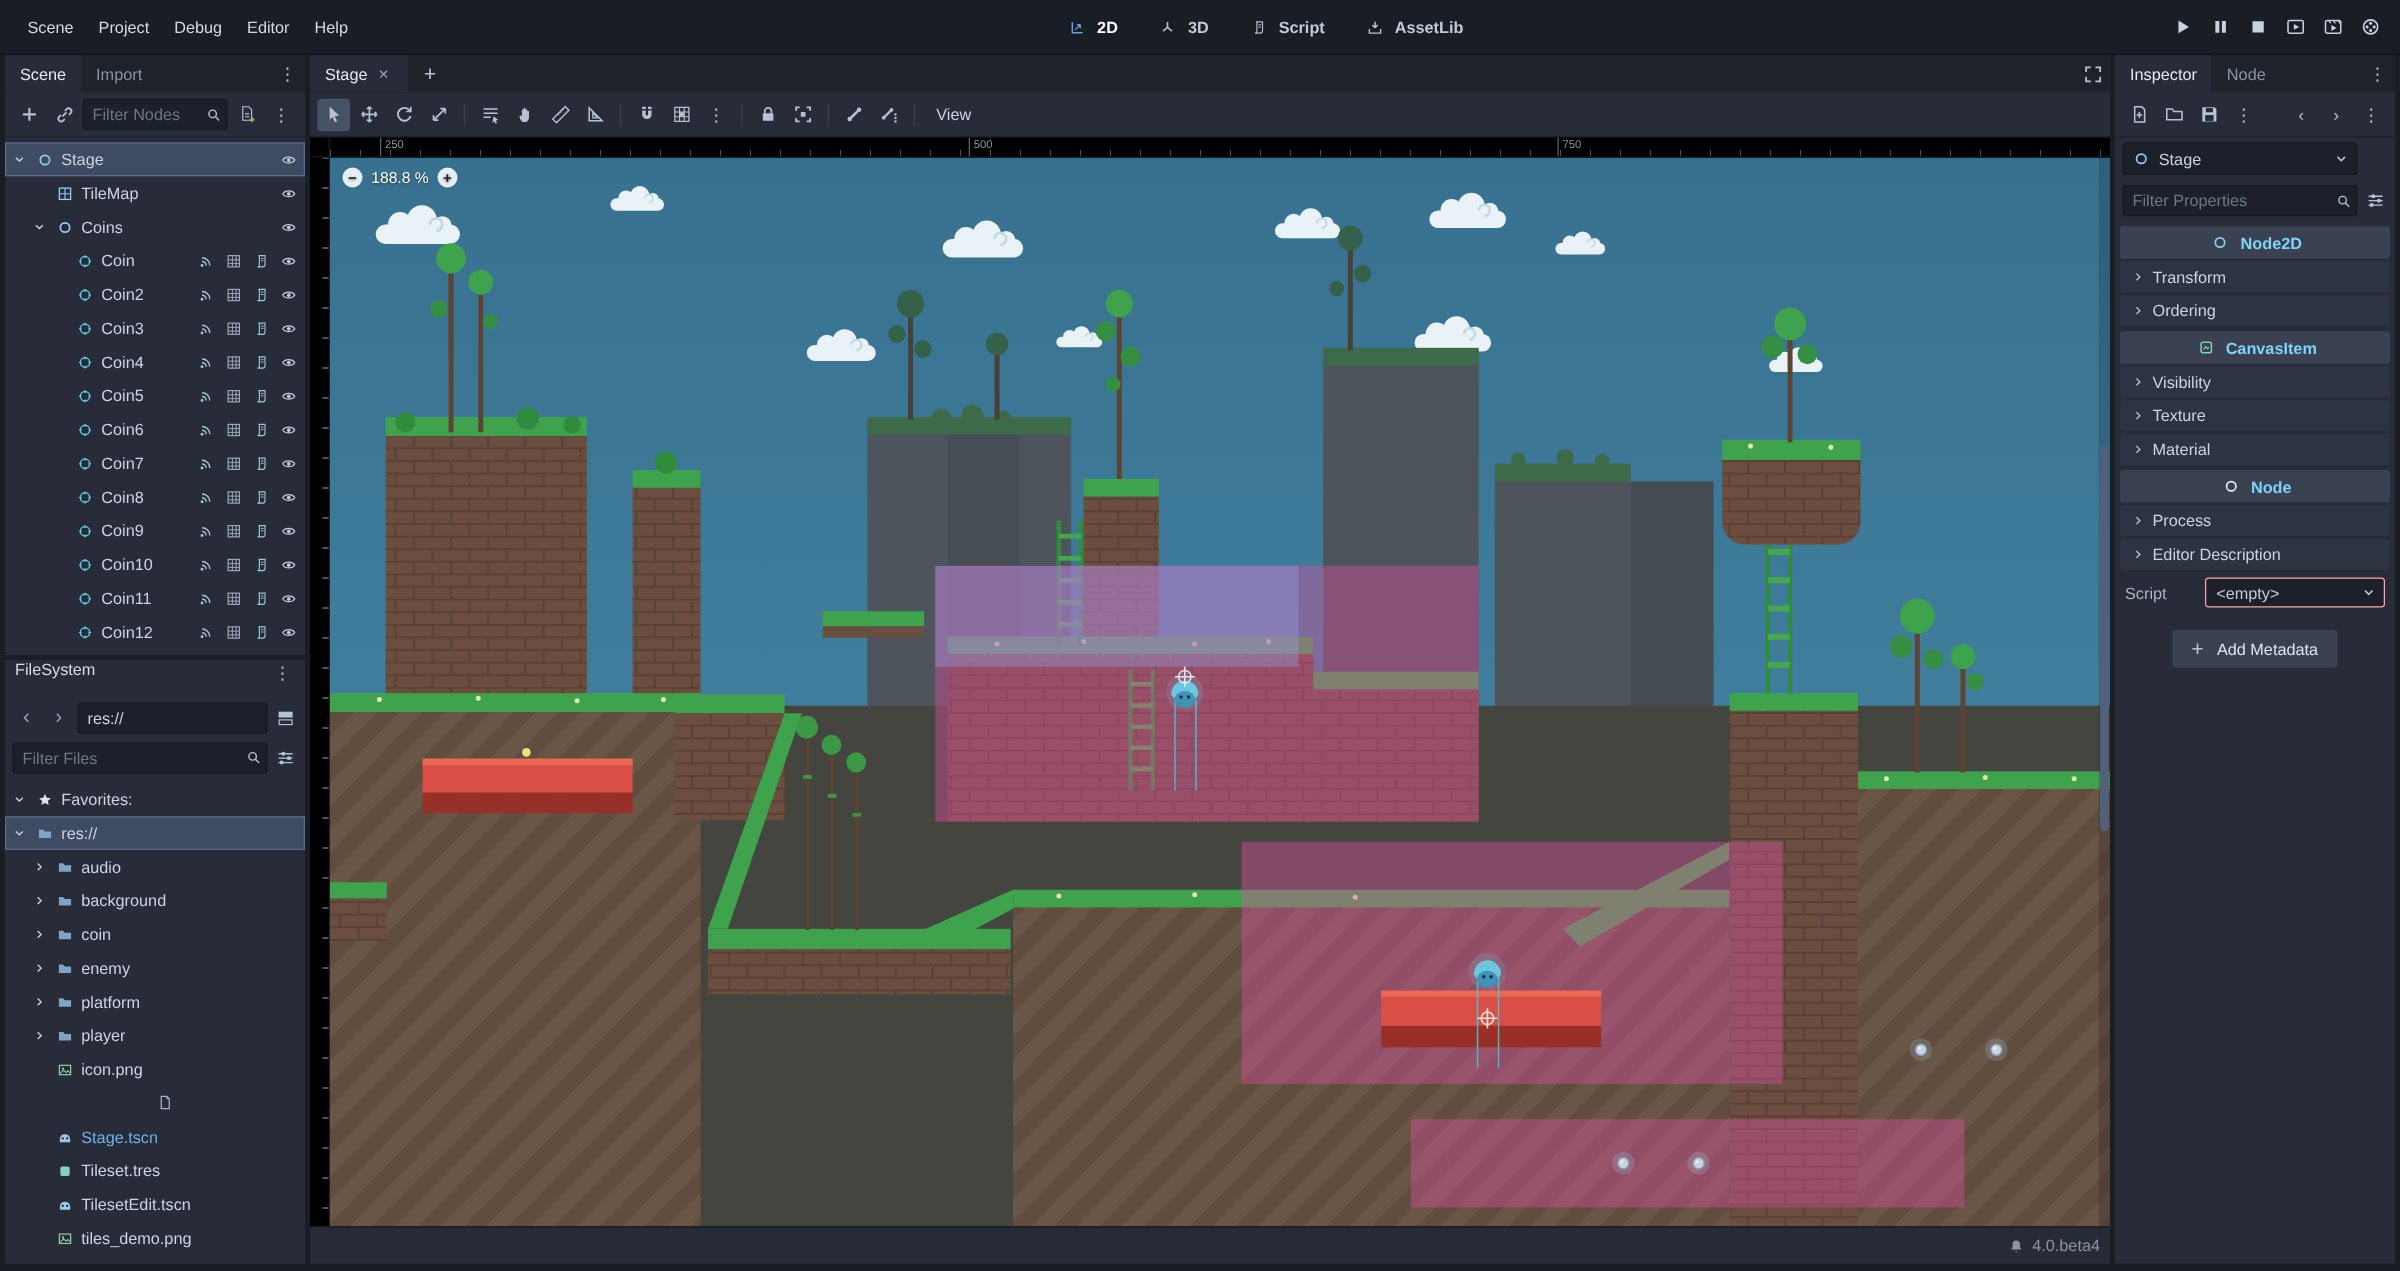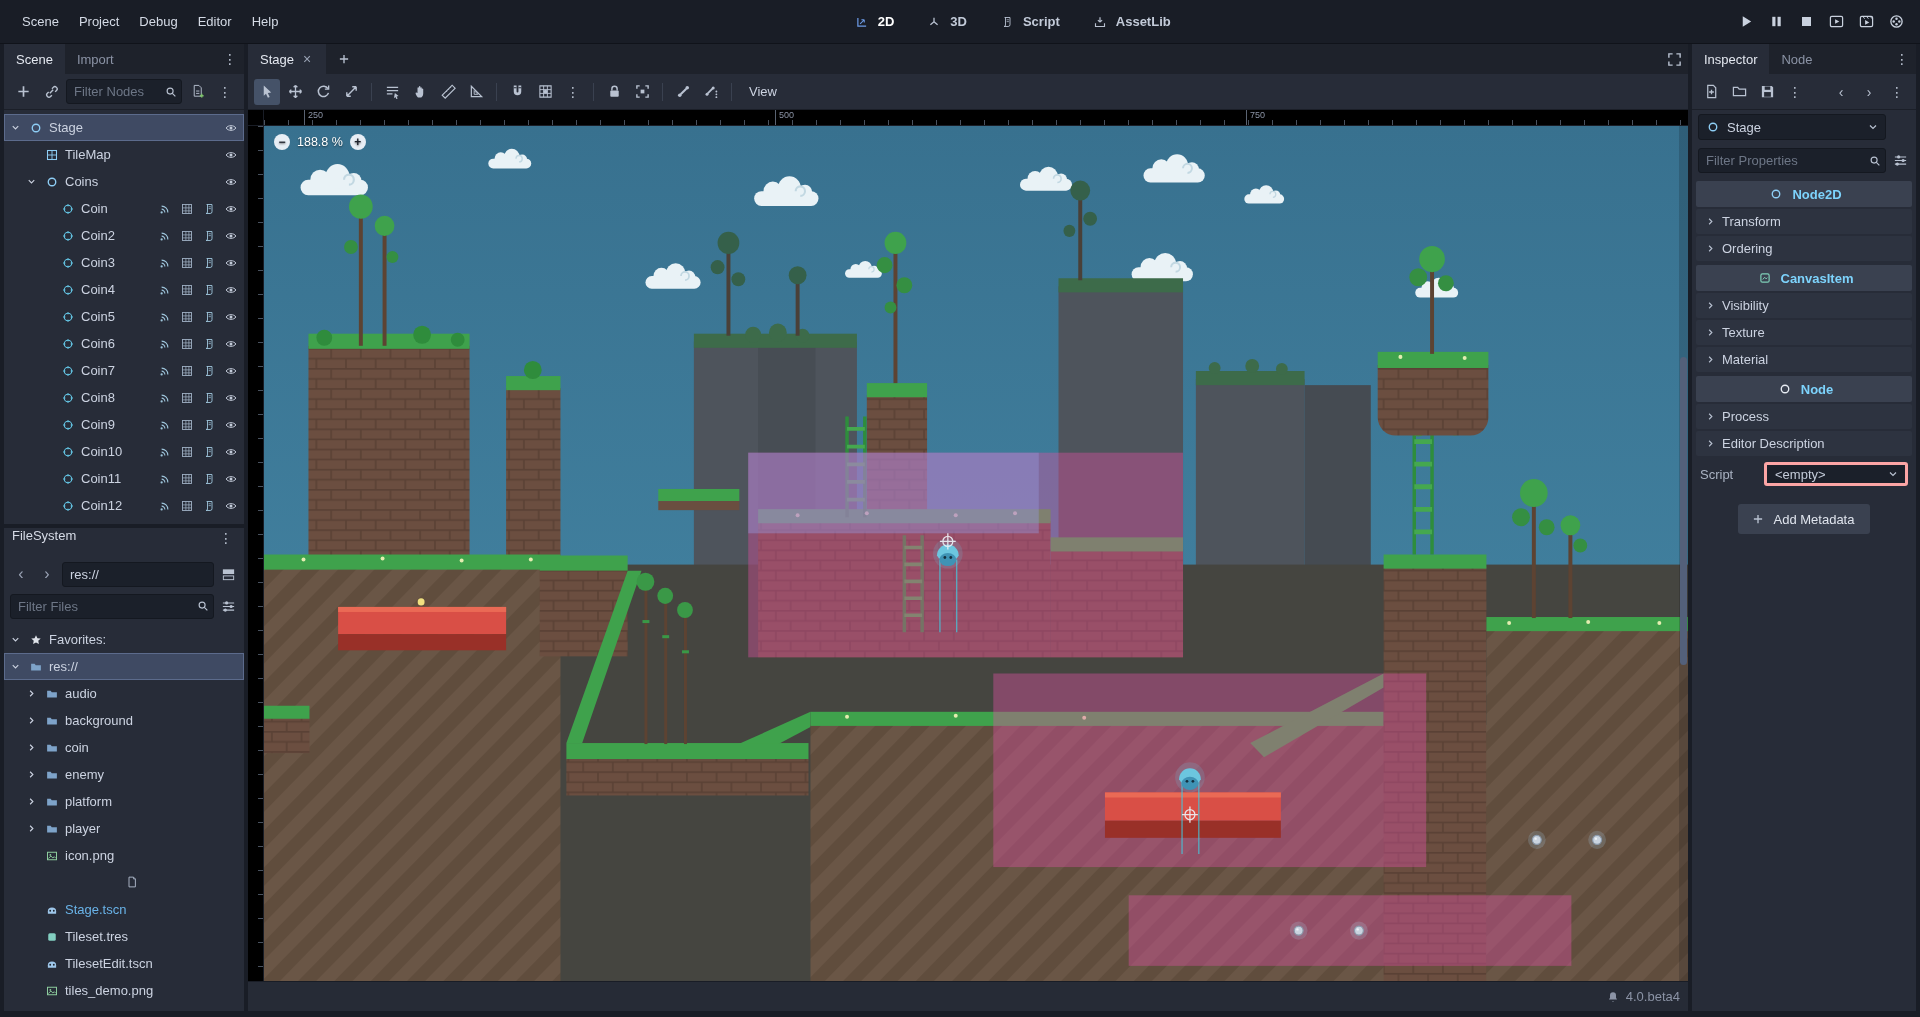--- a/index.html
+++ b/index.html
@@ -98,21 +98,21 @@
 
 .insp-row{display:flex;align-items:center;gap:4px;padding:4px 6px;flex:none}
 .nodesel{flex:1;display:flex;align-items:center;gap:4px;background:var(--bg-input,#1b202a);border:1px solid #141820;border-radius:3px;height:26px;padding:0 2px 0 4px;min-width:0}
 .nodesel .val{flex:1;overflow:hidden;text-overflow:ellipsis}
 #insp-content{flex:1;overflow:hidden;padding:0 4px}
 .cat{height:26px;margin-top:4px;background:#3a4150;display:flex;align-items:center;justify-content:center;gap:6px;font-weight:bold;color:#7dd3fc;border-radius:2px}
 .grp{height:25px;margin-top:2px;background:#2d3340;display:flex;align-items:center;gap:2px;padding:0 4px;color:#ccd3e1;border-radius:2px}
 .grp .expander svg{width:11px;height:11px}
 .prop{display:flex;align-items:center;padding:6px 4px;gap:8px}
 .prop .plabel{color:#aab3c3;width:56px;flex:none}
-.pill{flex:1;display:flex;align-items:center;background:var(--bg-input,#1b202a);border:3px solid #fca5a5;border-radius:3px;height:24px;padding:0 2px 0 8px;color:#c3cbd9;min-width:0}
+.pill{flex:1;display:flex;align-items:center;background:var(--bg-input,#1b202a);border:1px solid #fca5a5;border-radius:3px;height:24px;padding:0 2px 0 8px;color:#c3cbd9;min-width:0}
 .pill .val{flex:1;overflow:hidden}
 .addmeta{display:flex;justify-content:center;margin-top:12px}
 .addmeta button{display:flex;align-items:center;gap:6px;background:#3a4150;border:none;color:#dfe4ed;font:inherit;padding:5px 16px 5px 10px;border-radius:3px}
 </style>
 </head>
 <body>
 
 <header id="menubar">
   <div id="menu-left">
       <span class="menu-item">Scene</span>

